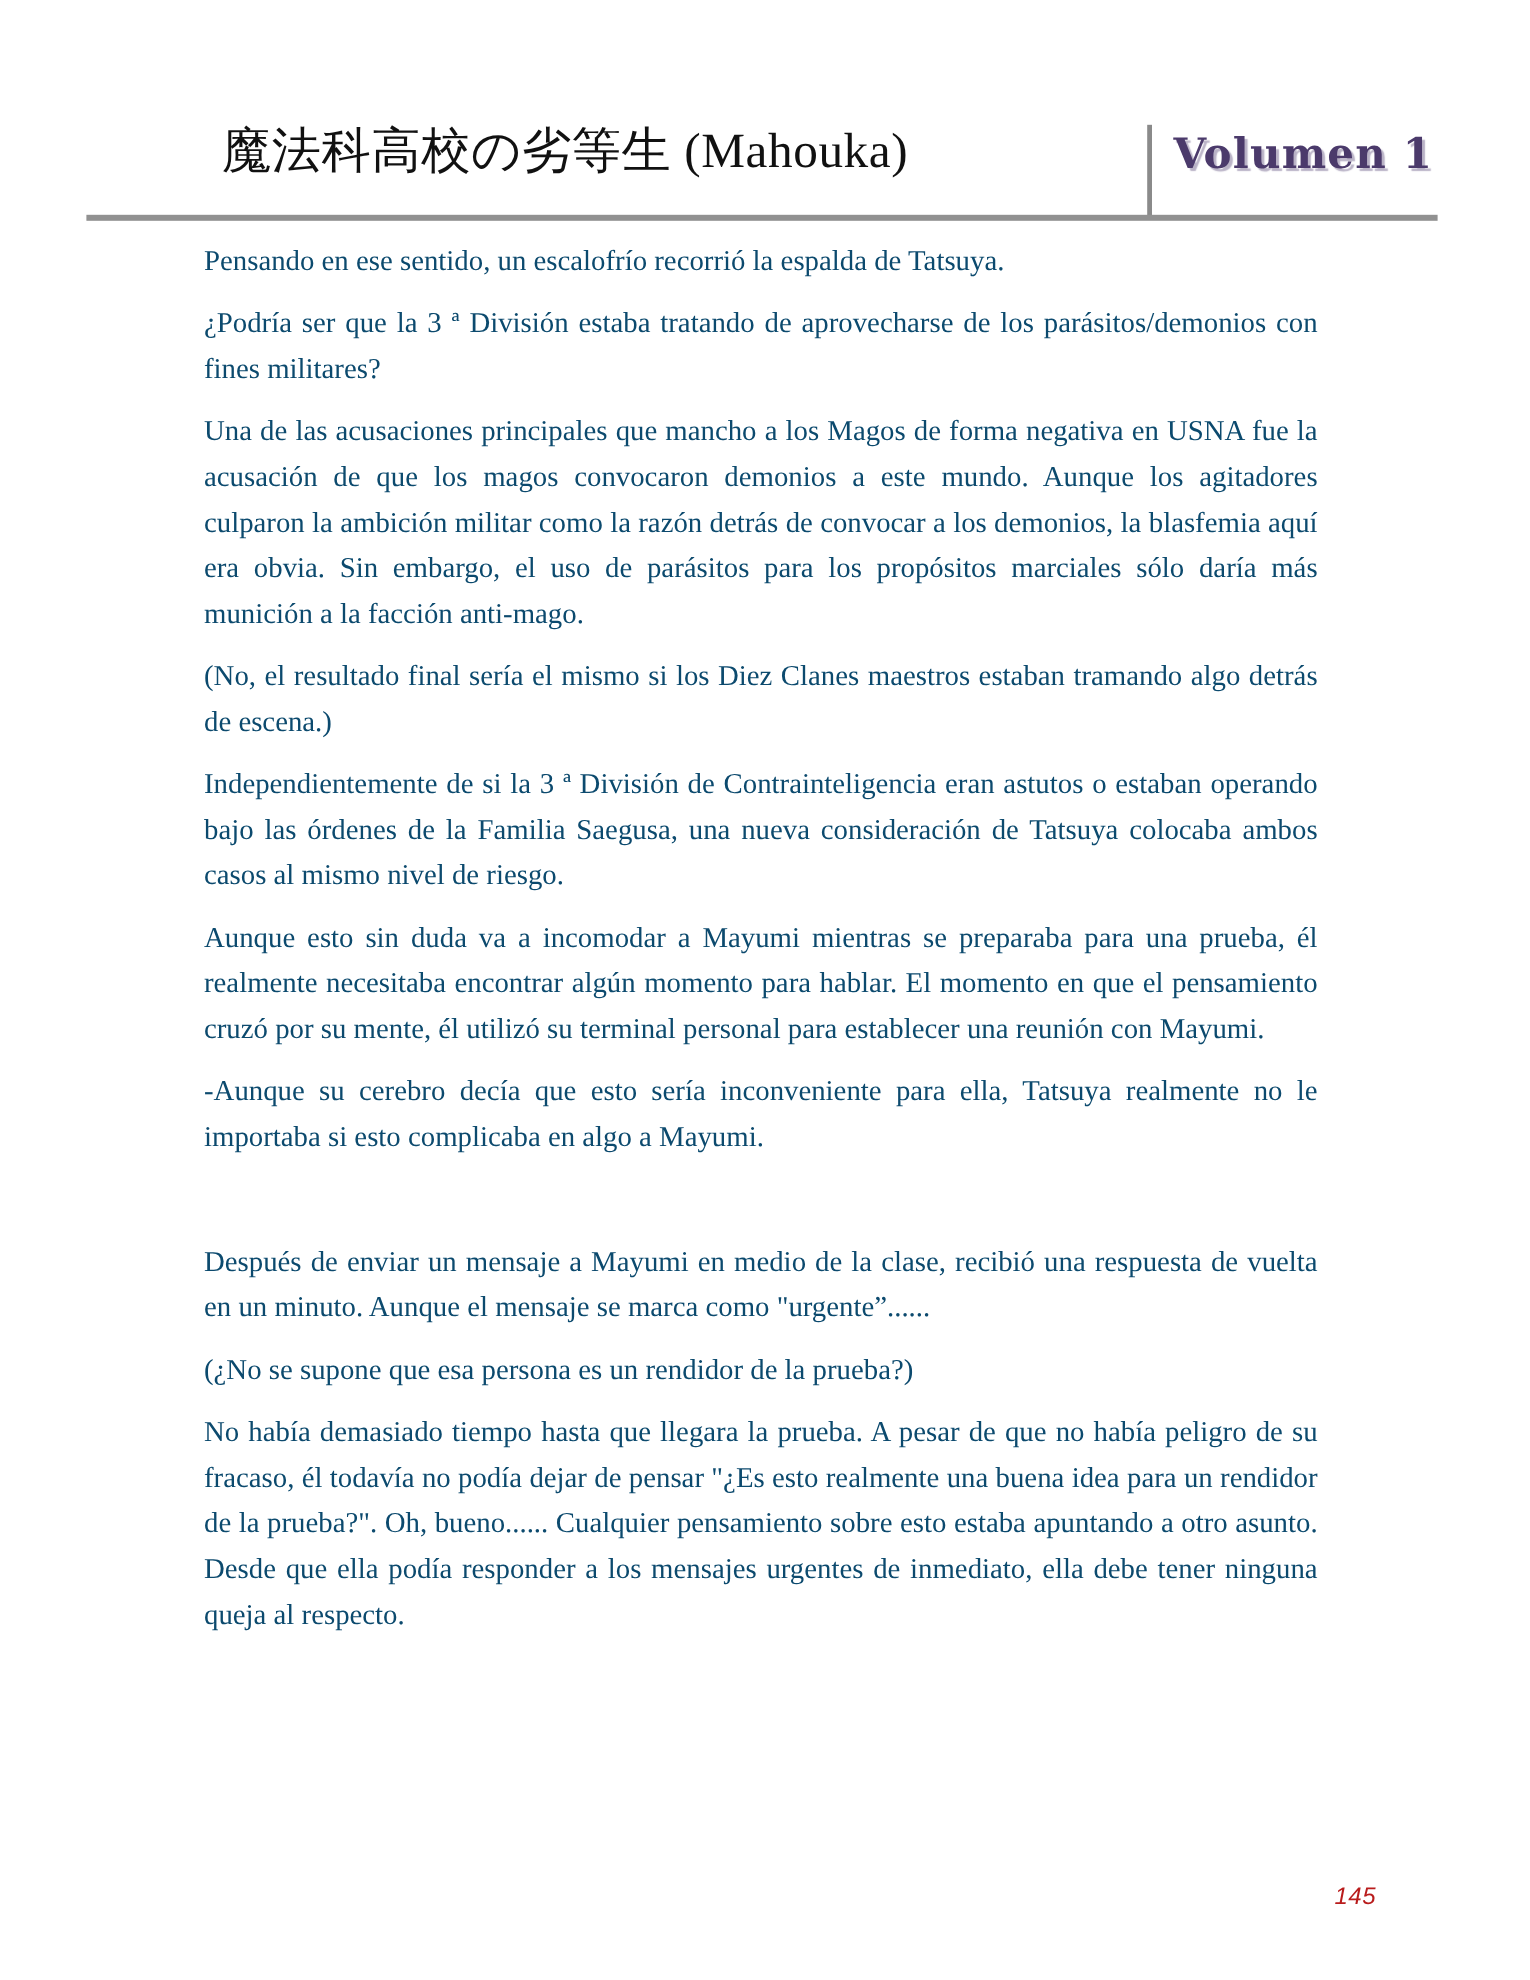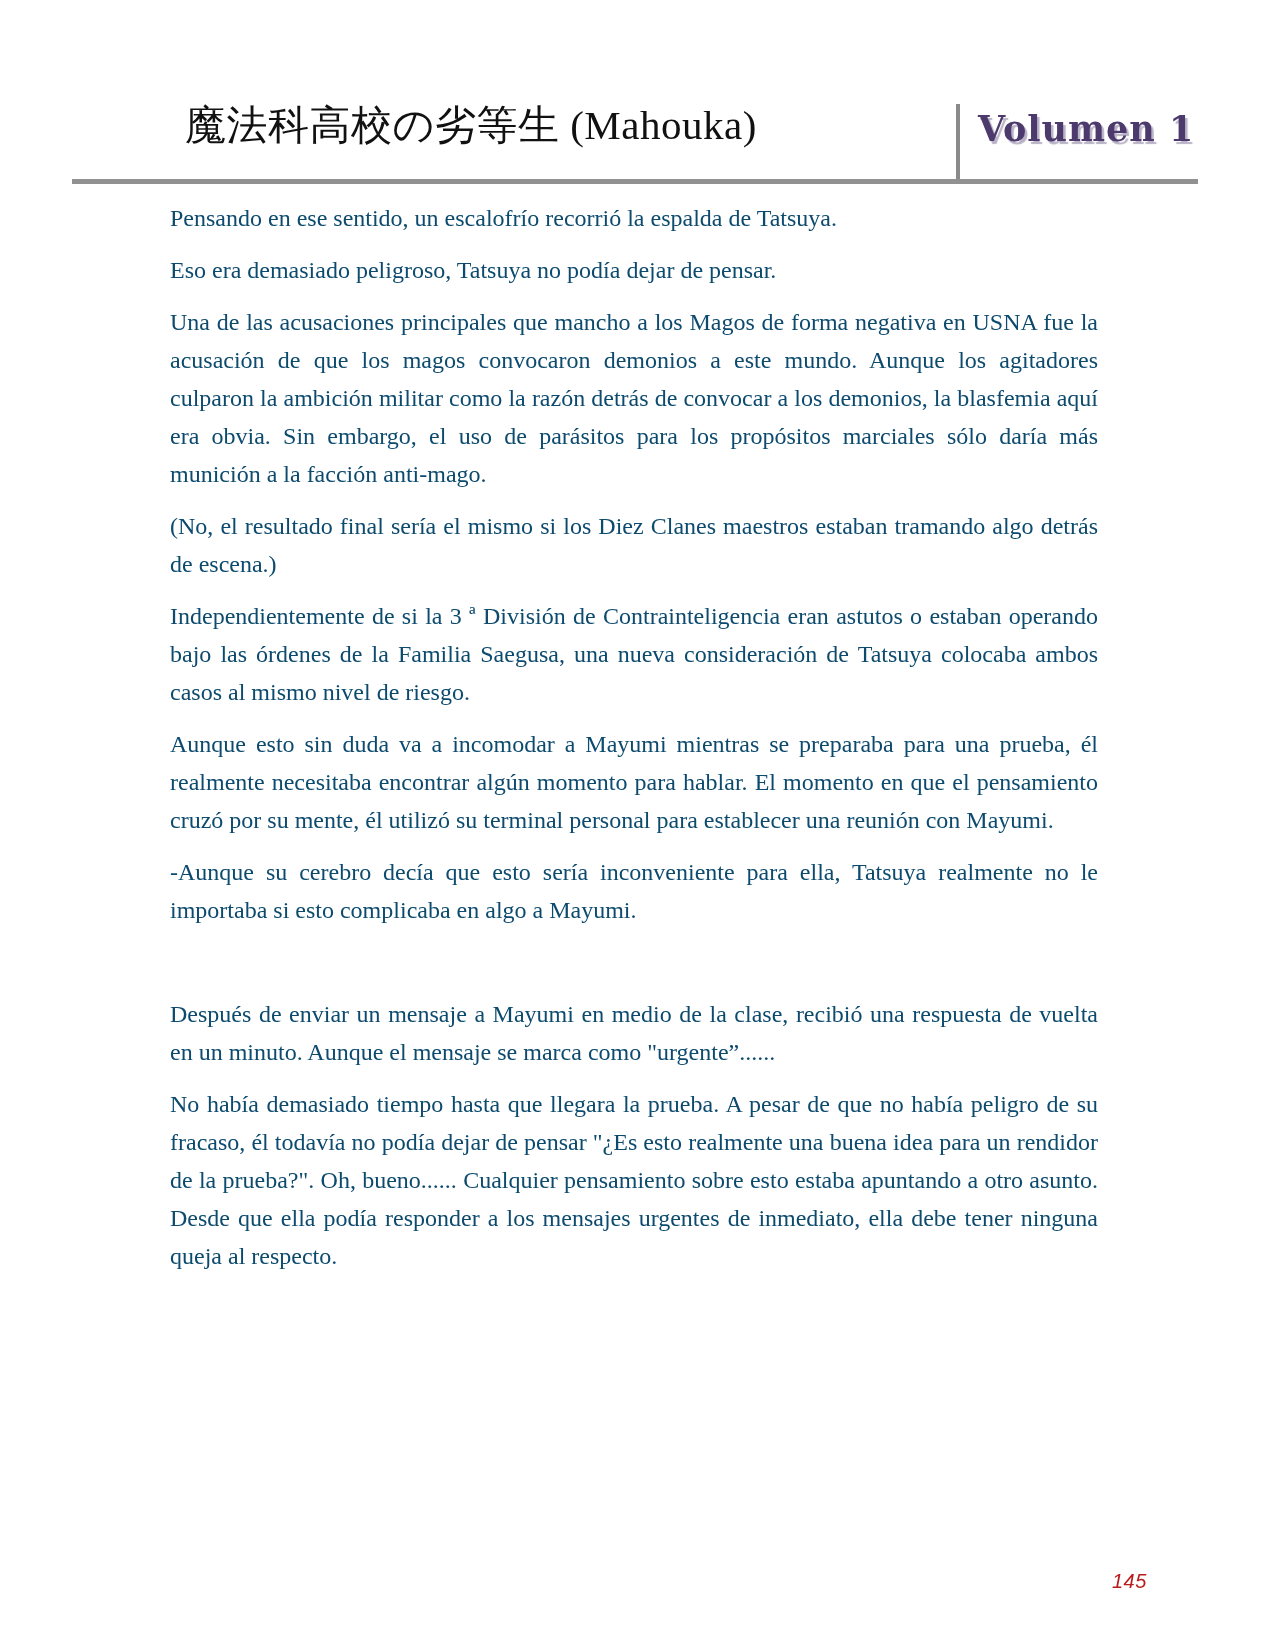--- a/index.html
+++ b/index.html
@@ -92,26 +92,27 @@
 
   <header>
     <h1 class="header-title">魔法科高校の劣等生 (Mahouka)</h1>
     <div class="header-vdivider"></div>
     <div class="volume-label" style="color: rgb(75, 58, 107);">Volumen 11</div>
     <div class="header-rule" style="background: rgb(145, 145, 145);"></div>
   </header>
 
   <main class="content" id="paragraphs">
       <p>Pensando en ese sentido, un escalofrío recorrió la espalda de Tatsuya.</p>
-      <p>Eso era demasiado peligroso, Tatsuya no podía dejar de pensar.</p>
+      <p>¿Podría ser que la 3 ª División estaba tratando de aprovecharse de los parásitos/demonios con fines militares?</p>
       <p>Una de las acusaciones principales que mancho a los Magos de forma negativa en USNA fue la acusación de que los magos convocaron demonios a este mundo. Aunque los agitadores culparon la ambición militar como la razón detrás de convocar a los demonios, la blasfemia aquí era obvia. Sin embargo, el uso de parásitos para los propósitos marciales sólo daría más munición a la facción anti-mago.</p>
       <p>(No, el resultado final sería el mismo si los Diez Clanes maestros estaban tramando algo detrás de escena.)</p>
       <p>Independientemente de si la 3 ª División de Contrainteligencia eran astutos o estaban operando bajo las órdenes de la Familia Saegusa, una nueva consideración de Tatsuya colocaba ambos casos al mismo nivel de riesgo.</p>
       <p>Aunque esto sin duda va a incomodar a Mayumi mientras se preparaba para una prueba, él realmente necesitaba encontrar algún momento para hablar. El momento en que el pensamiento cruzó por su mente, él utilizó su terminal personal para establecer una reunión con Mayumi.</p>
       <p>-Aunque su cerebro decía que esto sería inconveniente para ella, Tatsuya realmente no le importaba si esto complicaba en algo a Mayumi.</p>
       <div class="scene-break"></div>
       <p>Después de enviar un mensaje a Mayumi en medio de la clase, recibió una respuesta de vuelta en un minuto. Aunque el mensaje se marca como "urgente”......</p>
+      <p>(¿No se supone que esa persona es un rendidor de la prueba?)</p>
       <p>No había demasiado tiempo hasta que llegara la prueba. A pesar de que no había peligro de su fracaso, él todavía no podía dejar de pensar "¿Es esto realmente una buena idea para un rendidor de la prueba?". Oh, bueno...... Cualquier pensamiento sobre esto estaba apuntando a otro asunto. Desde que ella podía responder a los mensajes urgentes de inmediato, ella debe tener ninguna queja al respecto.</p>
     </main>
 
   <div class="page-number">145</div>
 
 </div>
 
 </body></html>

